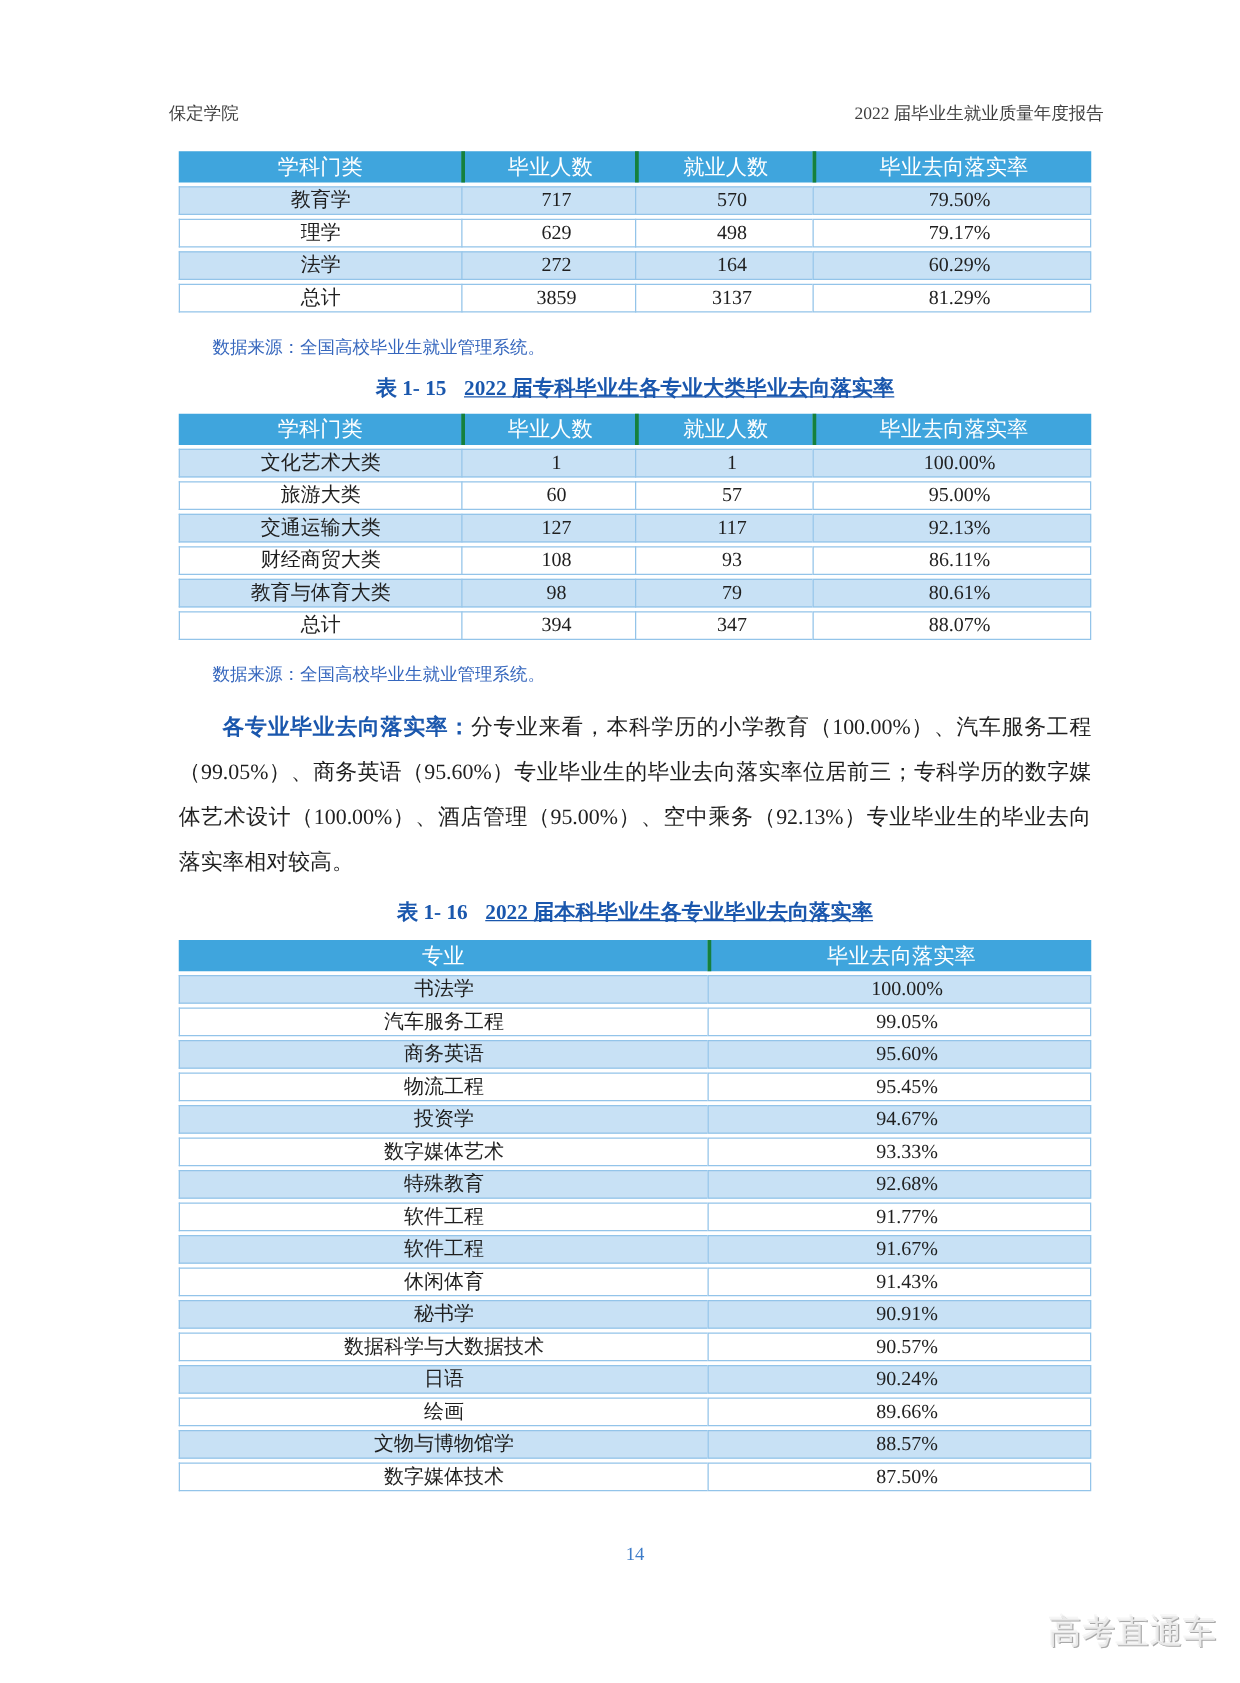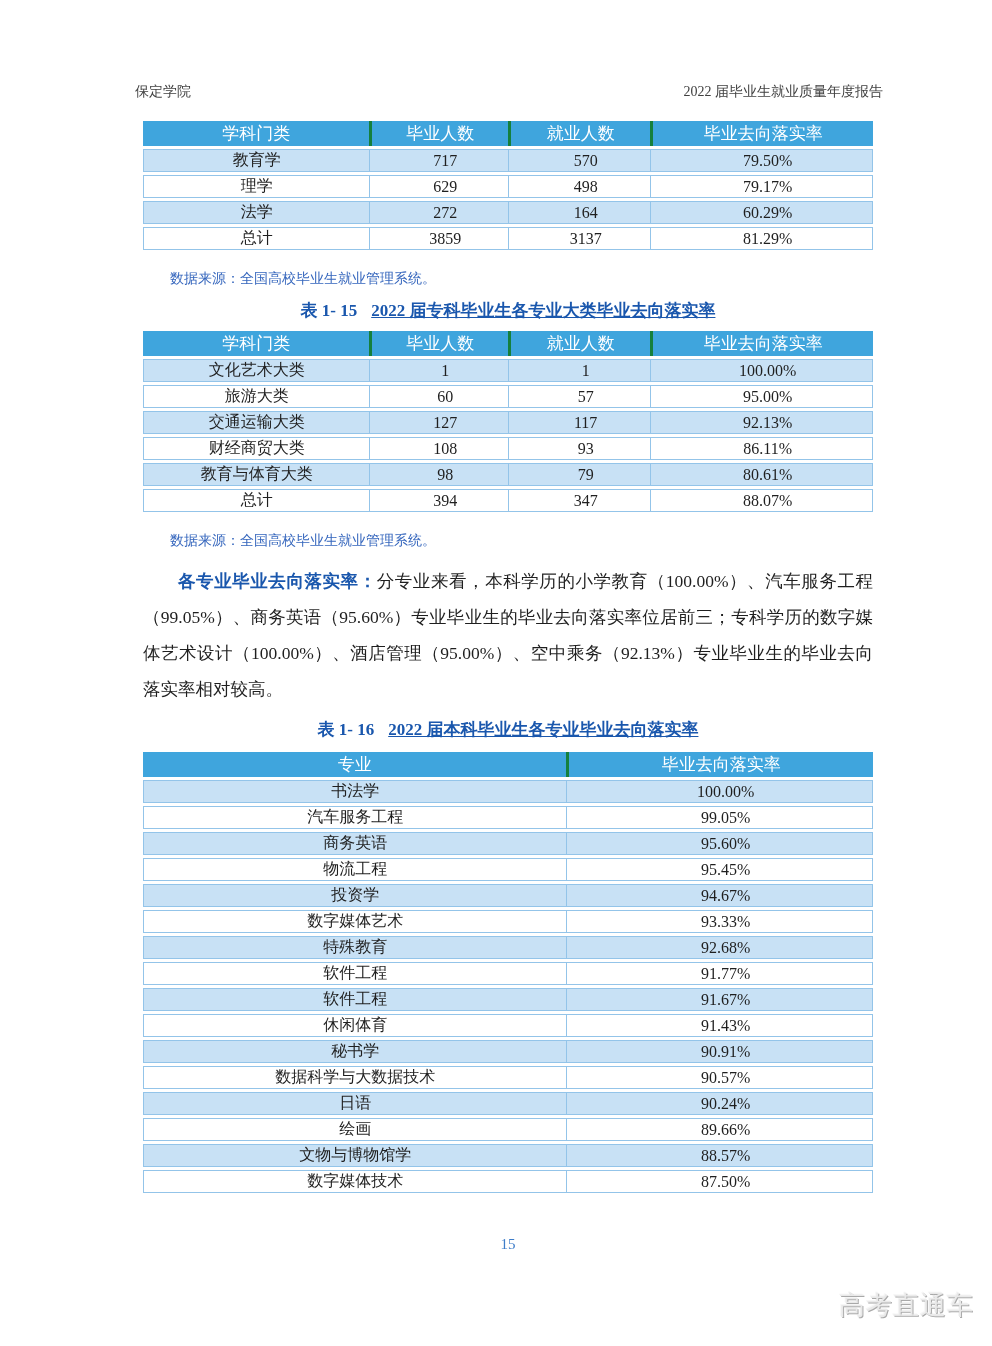--- a/index.html
+++ b/index.html
@@ -269,16 +269,16 @@
           </tr>
           <tr>
             <td>数字媒体技术</td>
             <td>87.50%</td>
           </tr>
         </tbody>
     </table>
 
   </div>
 
-  <div class="page-number">15</div>
+  <div class="page-number">14</div>
   <div class="watermark">高考直通车</div>
 
 </div>
 
 </body></html>

